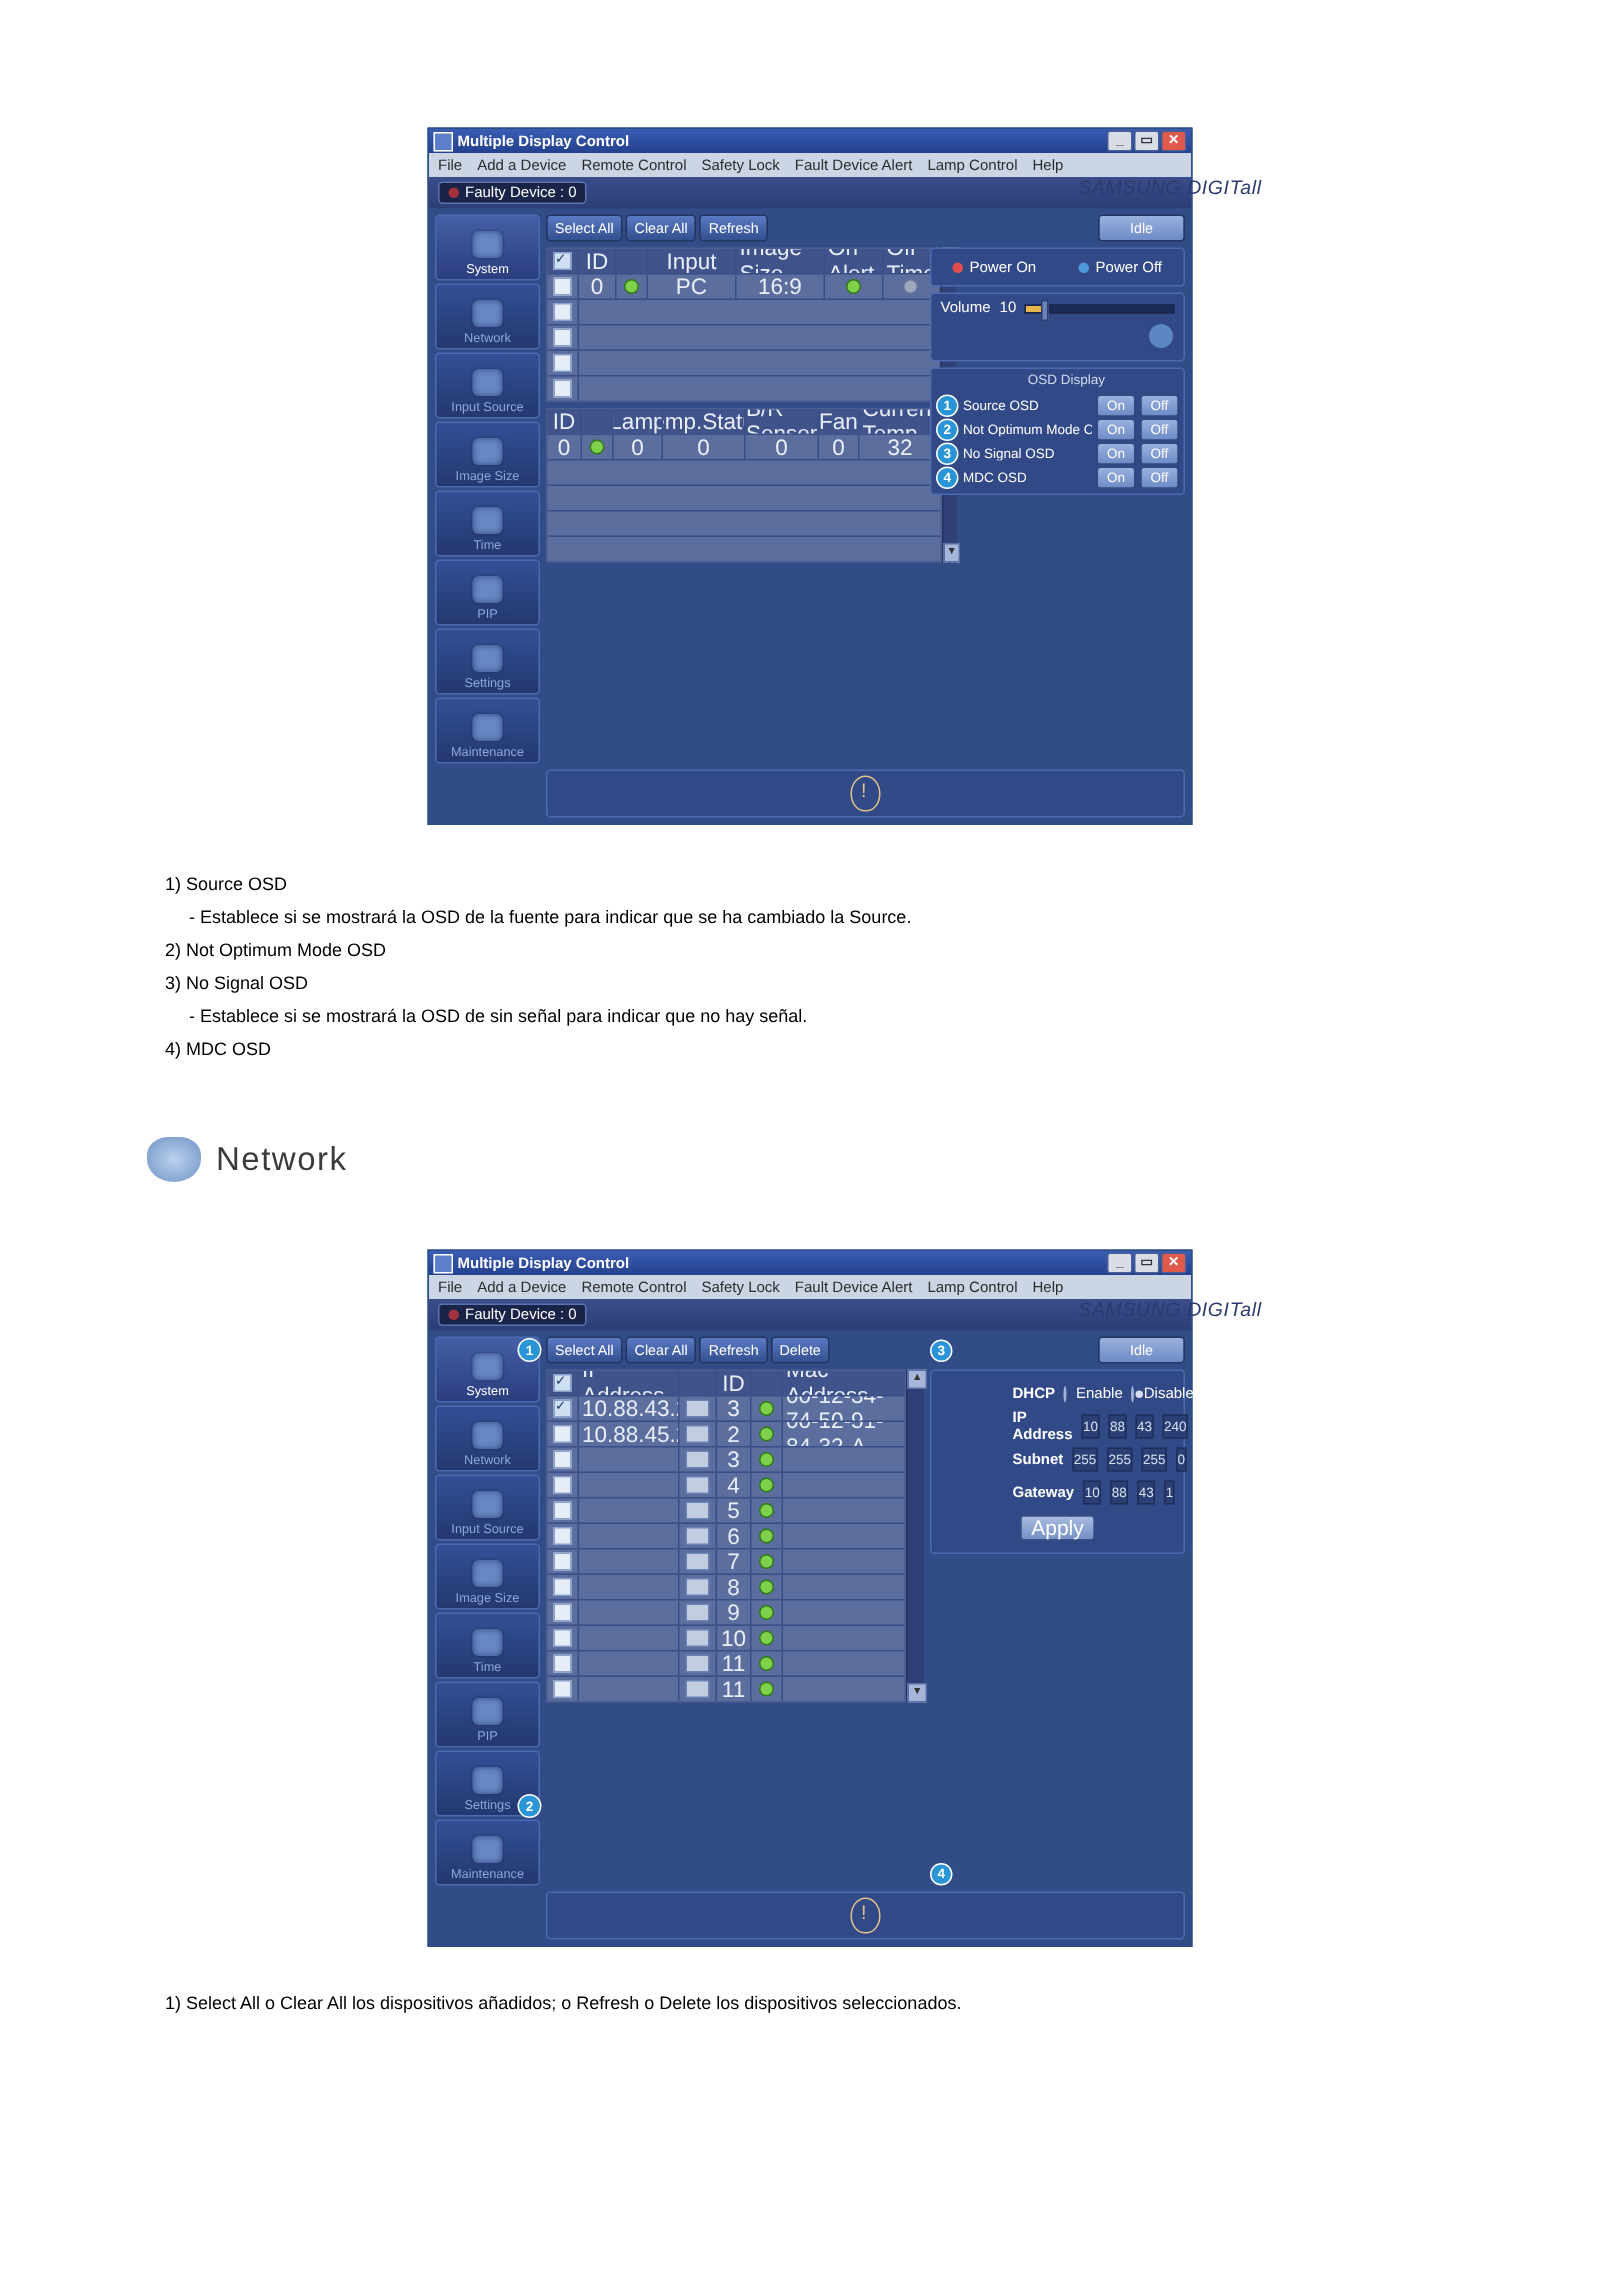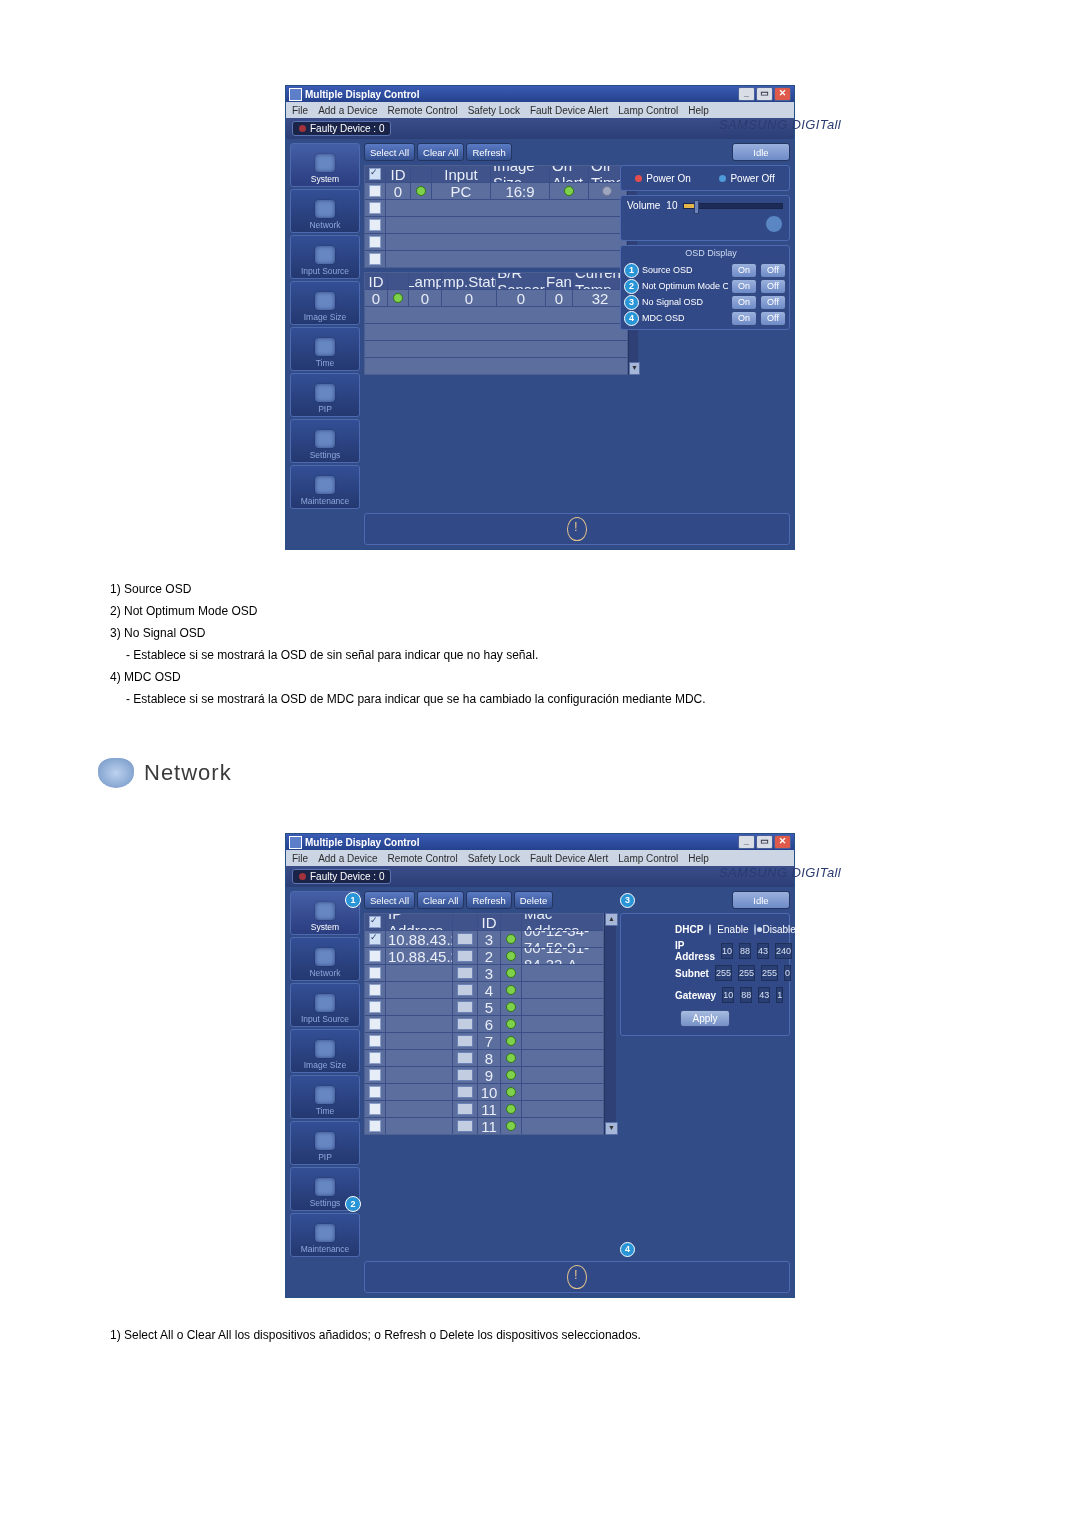--- a/index.html
+++ b/index.html
@@ -222,21 +222,21 @@
     display: flex; align-items: center; gap: 6px; height: 22px; color: #fff; font-size: 10px;
     padding: 0 2px;
   }
   .net-right .lbl { width: 60px; font-weight: bold; margin-left: 48px; }
   .ip-cell {
     width: 24px; height: 14px; background: #2a3f74; border:1px solid #1e2f59; color:#d7e0f1;
     text-align:center; font-size: 9px; line-height:14px;
   }
   .apply {
     width: 48px; height: 15px; background: linear-gradient(#a8bce0,#7590c6);
-    border:1px solid #3a4f86; border-radius:3px; color:#fff; text-align:center; font-size:10px; line-height:15px;
+    border:1px solid #3a4f86; border-radius:3px; color:#fff; text-align:center; font-size:14px; line-height:15px;
     margin: 4px auto 0 auto;
   }
   .radio {
     width: 9px; height:9px; border-radius:50%; border:1px solid #a1b2d5; display:inline-block; background:#3a4f87; position:relative;
   }
   .radio.on::after { content:""; position:absolute; left:2px; top:2px; width:5px; height:5px; background:#d7e0f1; border-radius:50%; }
 
   
   .dico {
     width: 14px; height: 10px; background: #c2cde1; border:1px solid #6a82b6;
@@ -506,25 +506,25 @@
         <div style="width:70px"></div>
         <div class="right-lower" style="flex:1">
           <div class="warn"></div>
         </div>
       </div>
     </div>
   </div>
 
   <div class="notes">
     <div class="it"><span>1)</span> <span>Source OSD</span></div>
+    <div class="it sub">- Establece si se mostrará la OSD de la fuente para indicar que se ha cambiado la Source.</div>
     <div class="it"><span>2)</span> <span>Not Optimum Mode OSD</span></div>
     <div class="it"><span>3)</span> <span>No Signal OSD</span></div>
     <div class="it sub">- Establece si se mostrará la OSD de sin señal para indicar que no hay señal.</div>
     <div class="it"><span>4)</span> <span>MDC OSD</span></div>
-    <div class="it sub">- Establece si se mostrará la OSD de MDC para indicar que se ha cambiado la configuración mediante MDC.</div>
   </div>
 
   <div class="section-title">
     <div class="ic"></div>
     <h2>Network</h2>
   </div>
 
   <div class="app-window">
     <div class="title-bar">
       <div class="left">

